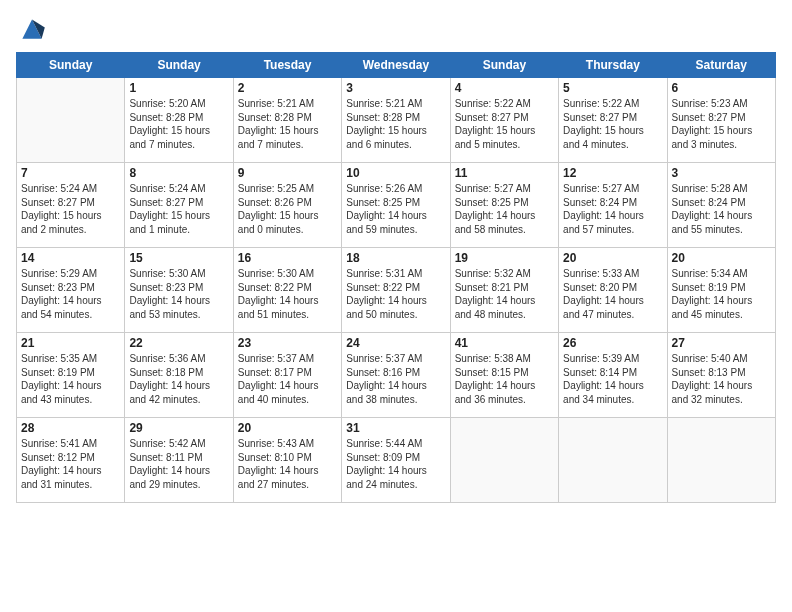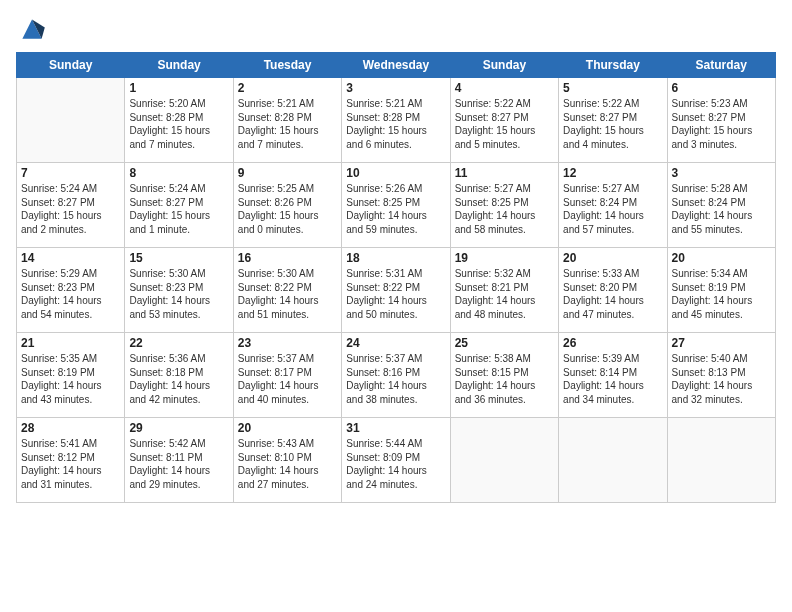--- a/index.html
+++ b/index.html
@@ -213,21 +213,21 @@
         </td>
         <td>
           <div class="day-num">23</div>
           <div class="day-info">Sunrise: 5:37 AM<br>Sunset: 8:17 PM<br>Daylight: 14 hours and 40 minutes.</div>
         </td>
         <td>
           <div class="day-num">24</div>
           <div class="day-info">Sunrise: 5:37 AM<br>Sunset: 8:16 PM<br>Daylight: 14 hours and 38 minutes.</div>
         </td>
         <td>
-          <div class="day-num">25</div>
+          <div class="day-num">41</div>
           <div class="day-info">Sunrise: 5:38 AM<br>Sunset: 8:15 PM<br>Daylight: 14 hours and 36 minutes.</div>
         </td>
         <td>
           <div class="day-num">26</div>
           <div class="day-info">Sunrise: 5:39 AM<br>Sunset: 8:14 PM<br>Daylight: 14 hours and 34 minutes.</div>
         </td>
         <td>
           <div class="day-num">27</div>
           <div class="day-info">Sunrise: 5:40 AM<br>Sunset: 8:13 PM<br>Daylight: 14 hours and 32 minutes.</div>
         </td>

